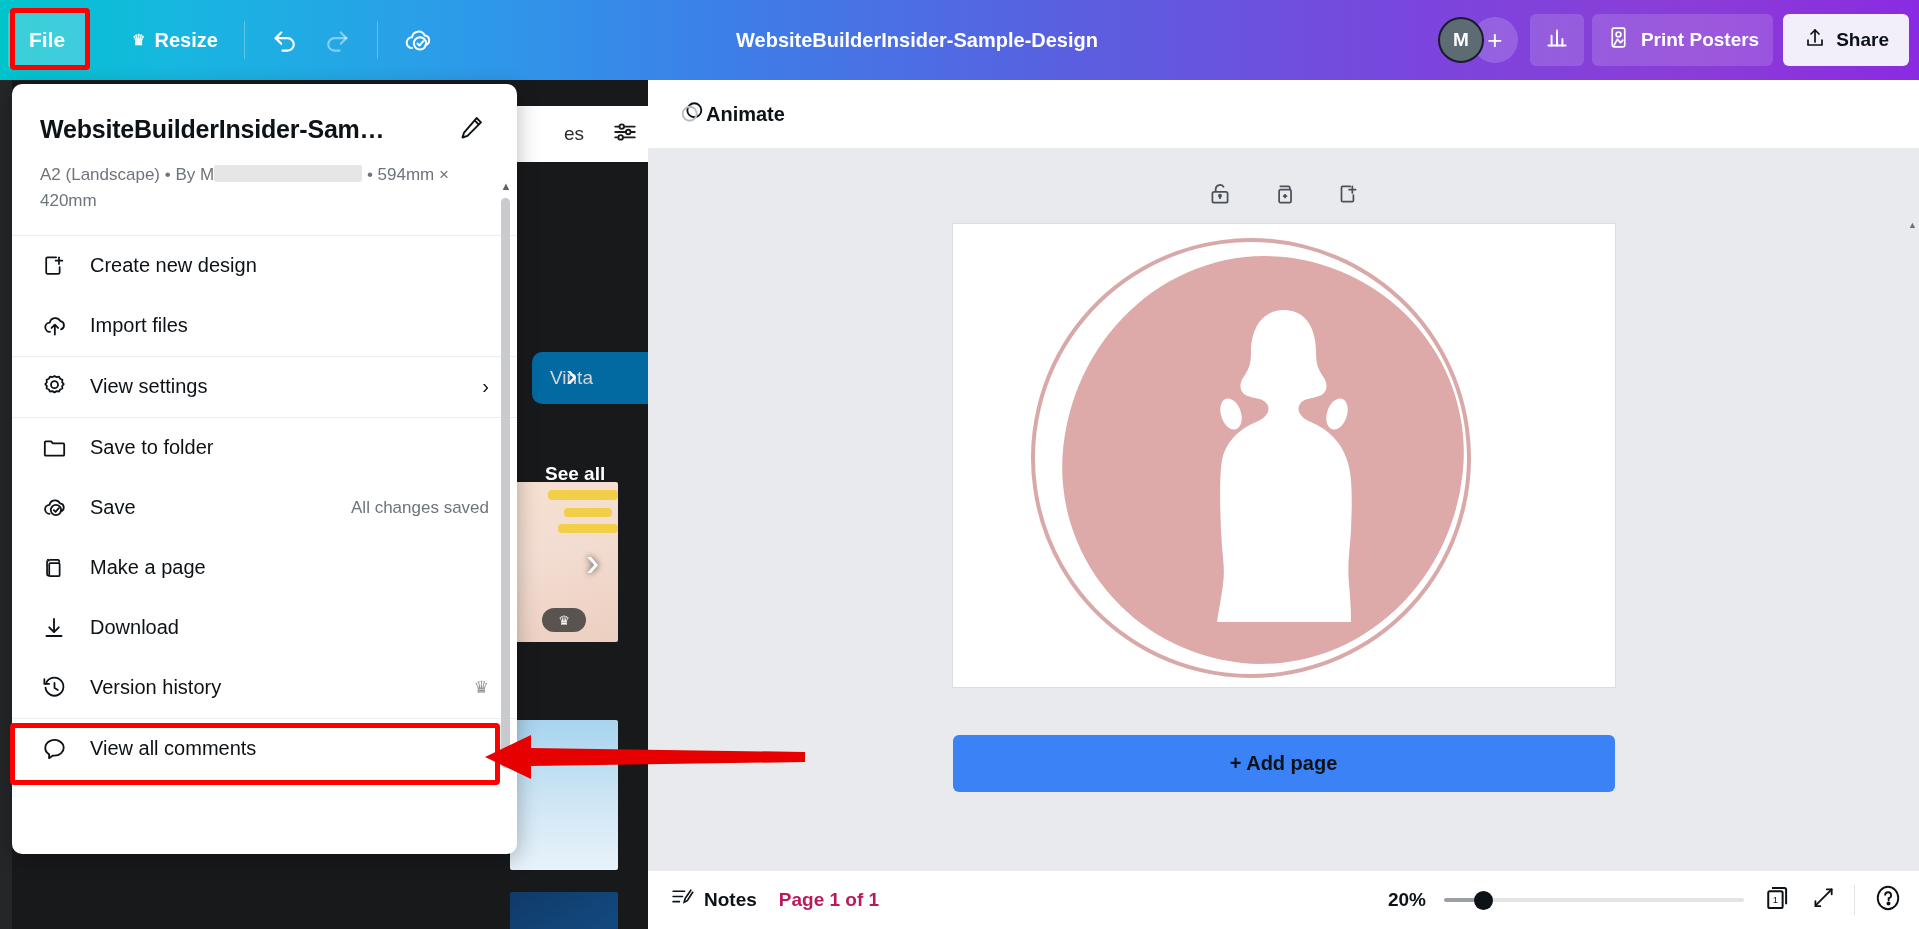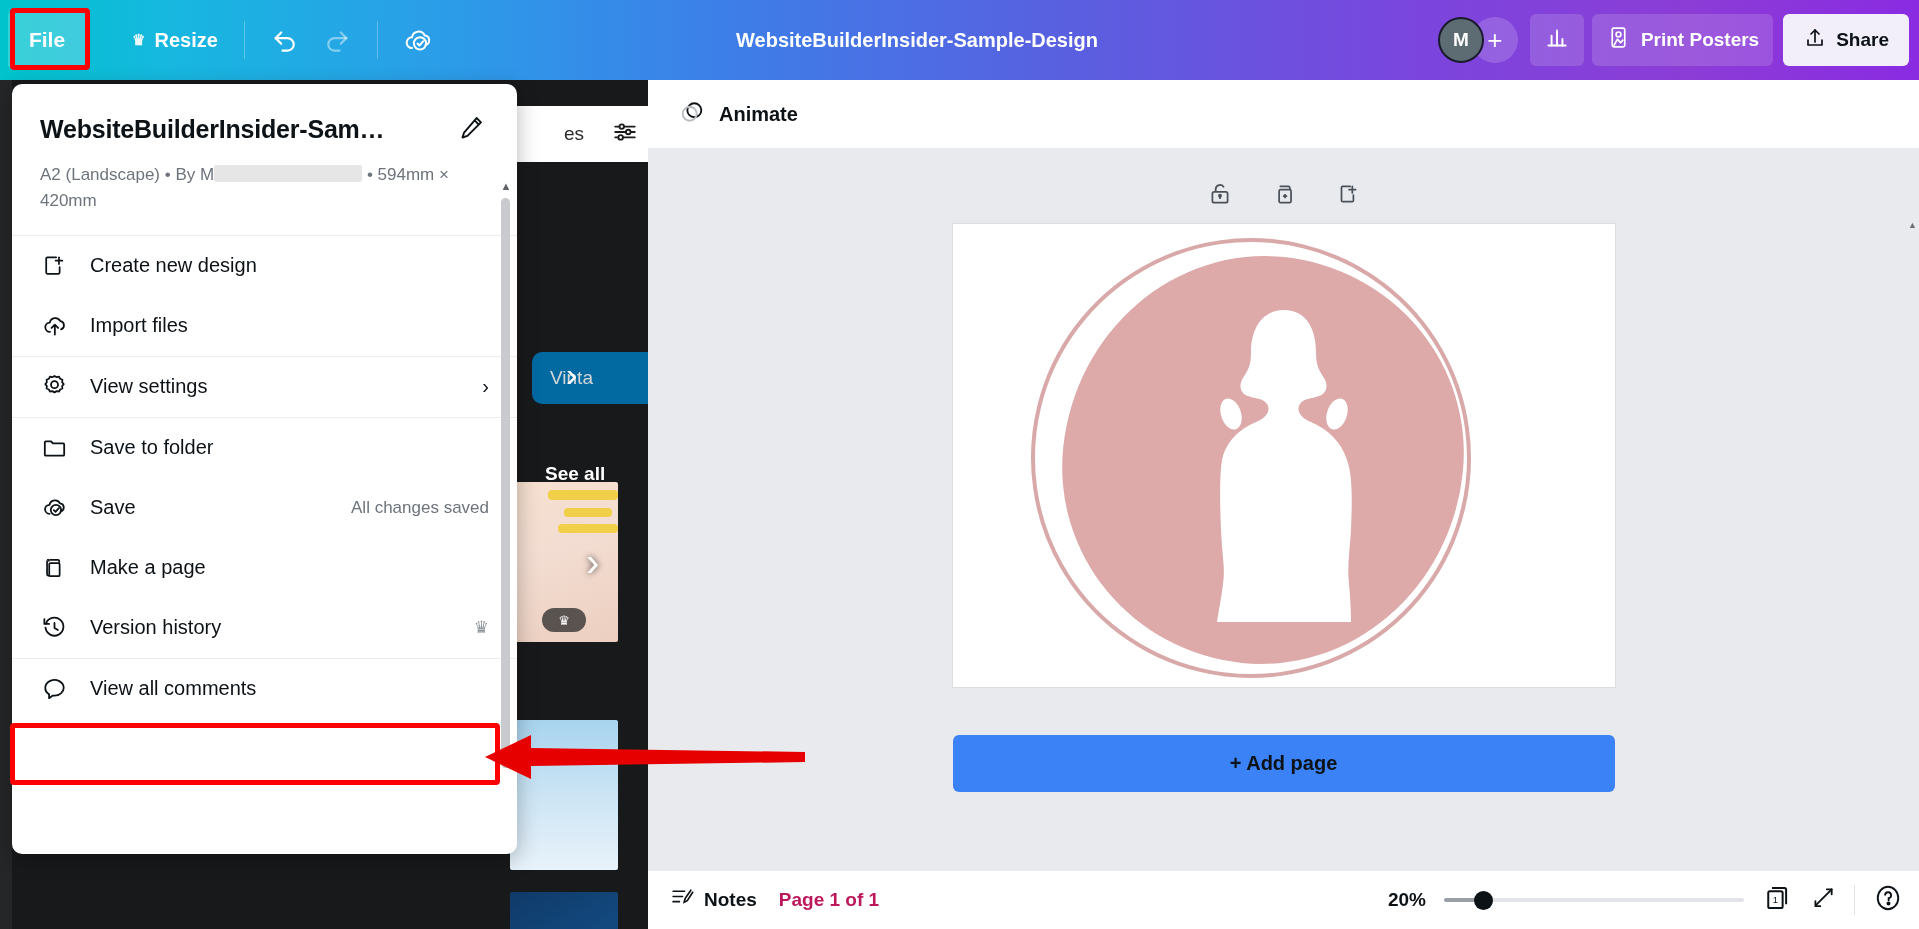--- a/index.html
+++ b/index.html
@@ -120,21 +120,21 @@
     display: flex; align-items: center; justify-content: center;
     color: #fff; font-size: 19px; cursor: pointer; z-index: 5;
   }
 
   
   .canvasarea { position: absolute; left: 648px; top: 80px; width: 1271px; height: 849px; background: #e9eaee; }
   .animbar {
     position: absolute; left: 0; top: 0; width: 1271px; height: 68px;
     background: #fff; display: flex; align-items: center; padding-left: 20px; gap: 14px;
   }
-  .anim-btn { display: flex; align-items: center; gap: 13px; padding: 8px 10px; border-radius: 6px; cursor: pointer; }
+  .anim-btn { display: flex; align-items: center; padding: 8px 10px; border-radius: 6px; cursor: pointer; }
   .anim-btn span { font-size: 20px; font-weight: 700; color: #0d1216; }
   .canvas-scroll { position: absolute; left: 0; top: 68px; width: 1271px; height: 781px; }
   .page-tools {
     position: absolute; left: 50%; transform: translateX(-50%); top: 33px;
     display: flex; gap: 38px; color: #4a5159;
   }
   .page-tools .t { cursor: pointer; }
   .page-card {
     position: absolute; left: 50%; transform: translateX(-50%); top: 76px;
     width: 662px; height: 463px; background: #fff; box-shadow: 0 0 0 1px #dcdde1;
@@ -564,20 +564,30 @@
           <svg width="26" height="26" viewBox="0 0 24 24" fill="none" stroke="#0d1216" stroke-width="1.6" stroke-linejoin="round">
             <path d="M8 4.4 H15.6 a1.2 1.2 0 0 1 1.2 1.2 V7.2"></path>
             <path d="M5.6 4.4 H7.2 V6"></path>
             <rect x="7.6" y="7.4" width="9.6" height="12.2" rx="1.2"></rect>
             <path d="M5.6 5 V17.8 a1.2 1.2 0 0 0 1.2 1.2 H8"></path>
           </svg>
         </span>
         <span class="dd-label">Make a page</span>
       </div>
 
+      <div class="dd-item">
+        <span class="dd-ico">
+          <svg width="26" height="26" viewBox="0 0 24 24" fill="none" stroke="#0d1216" stroke-width="1.7" stroke-linecap="round" stroke-linejoin="round">
+            <path d="M12 3.6 V15.4"></path>
+              <path d="M7.6 11.4 L12 15.8 L16.4 11.4"></path>
+              <path d="M5 19.4 H19"></path>
+          </svg>
+        </span>
+        <span class="dd-label">Download</span>
+      </div>
 
       <div class="dd-item">
         <span class="dd-ico">
           <svg width="27" height="27" viewBox="0 0 24 24" fill="none" stroke="#0d1216" stroke-width="1.6" stroke-linecap="round" stroke-linejoin="round">
             <path d="M4.4 8.6 A8 8 0 1 1 4 12.2"></path>
               <path d="M3 4.6 V8.8 H7.2"></path>
               <path d="M12 8 V12.4 L15 14.2"></path>
           </svg>
         </span>
         <span class="dd-label">Version history</span>

